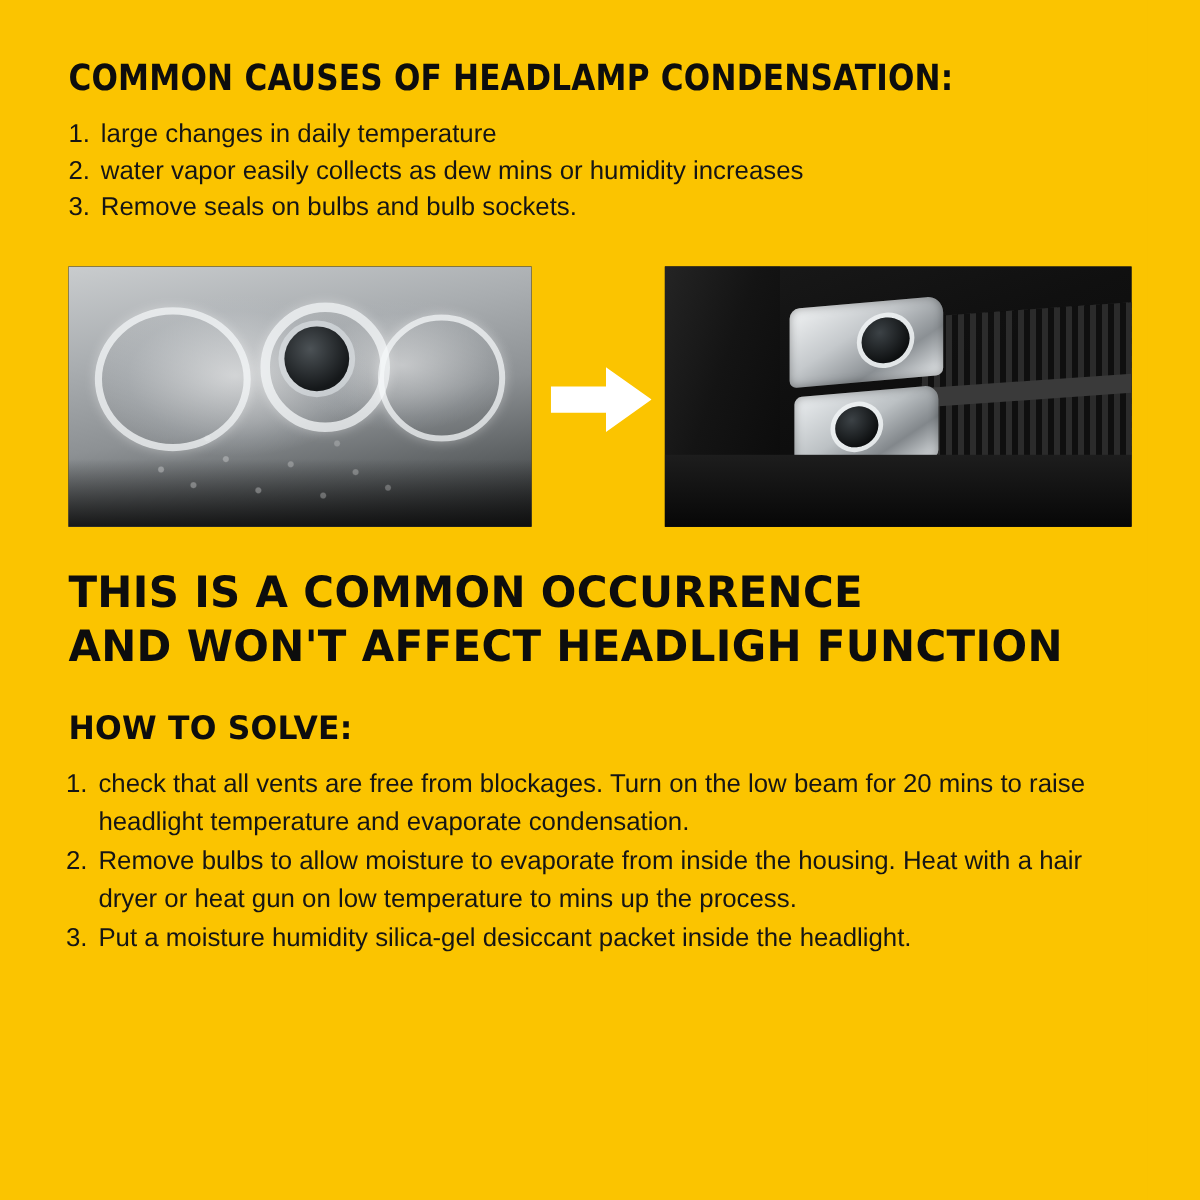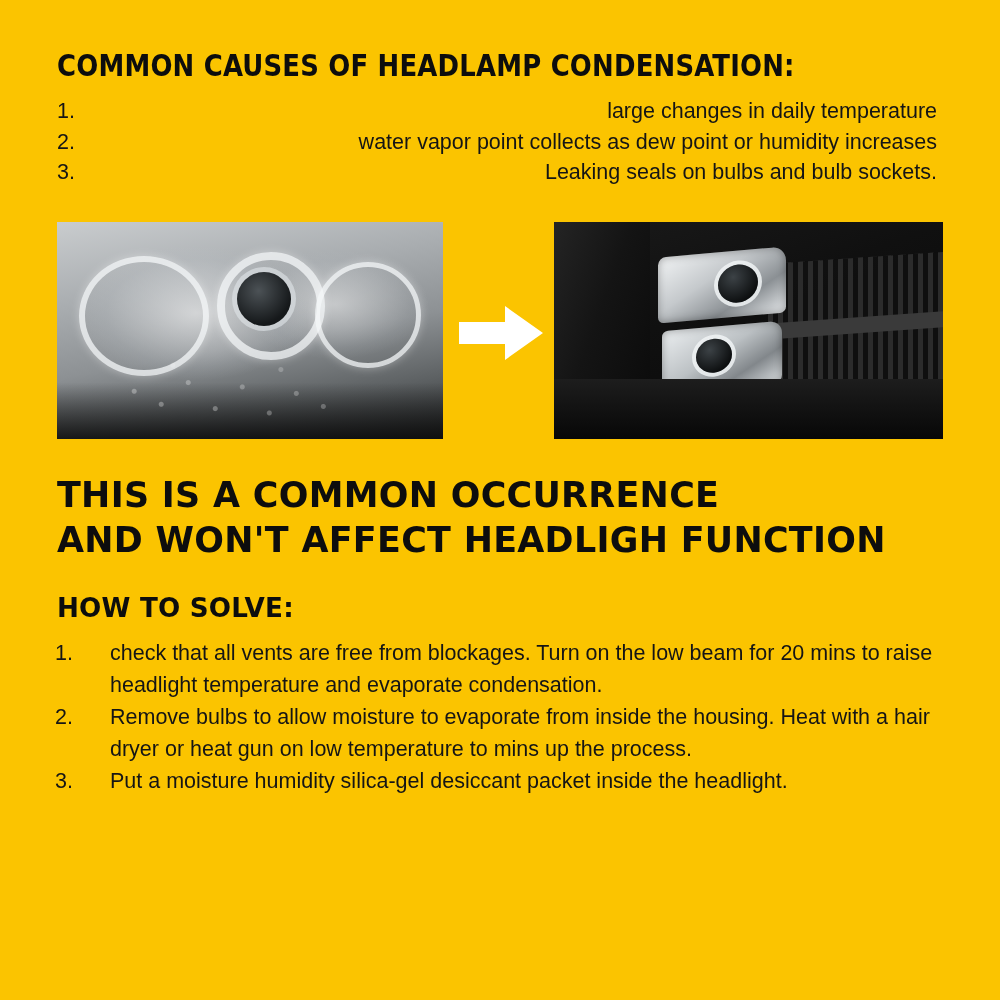--- a/index.html
+++ b/index.html
@@ -51,21 +51,20 @@
     color: #151515;
     line-height: 1.42;
     font-family: "Liberation Sans", sans-serif;
   }
   .causes .num {
     width: 27px;
     flex: 0 0 27px;
   }
   .causes .txt {
     flex: 1 1 auto;
-    text-align: right;
   }
 
   
   .img-row {
     position: absolute;
     left: 57px;
     top: 222px;
     width: 886px;
     height: 217px;
   }
@@ -255,42 +254,41 @@
     line-height: 1.47;
     margin-bottom: 1px;
     font-family: "Liberation Sans", sans-serif;
   }
   .solutions .num {
     width: 27px;
     flex: 0 0 27px;
   }
   .solutions .txt {
     flex: 1 1 auto;
-    margin-left: 28px;
   }
 </style>
 </head>
 <body>
 
 <div class="page">
 
   <div class="heading-main">COMMON CAUSES OF HEADLAMP CONDENSATION:</div>
 
   <div class="causes">
     <div class="row">
       <div class="num">1.</div>
       <div class="txt">large changes in daily temperature</div>
     </div>
     <div class="row">
       <div class="num">2.</div>
-      <div class="txt">water vapor point collects as dew point or humidity increases</div>
+      <div class="txt">water vapor easily collects as dew mins or humidity increases</div>
     </div>
     <div class="row">
       <div class="num">3.</div>
-      <div class="txt">Leaking seals on bulbs and bulb sockets.</div>
+      <div class="txt">Remove seals on bulbs and bulb sockets.</div>
     </div>
   </div>
 
   <div class="img-row">
 
     <div class="photo left">
       <div class="lamp-bg"></div>
       <div class="lamp-ring r1"></div>
       <div class="lamp-ring r2"></div>
       <div class="lamp-proj"></div>

